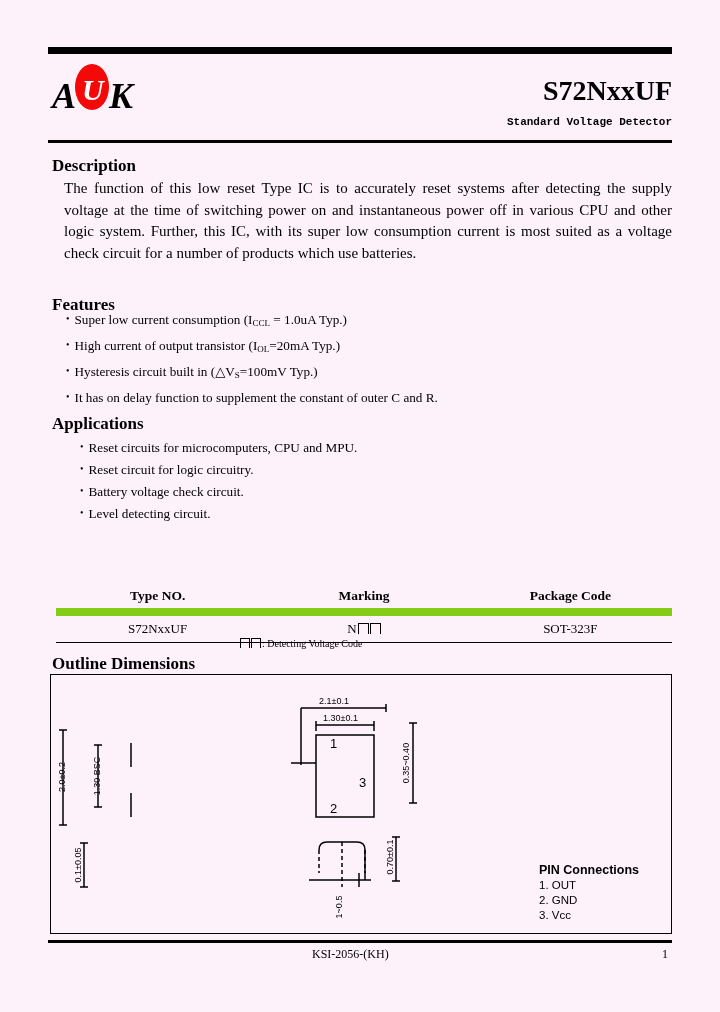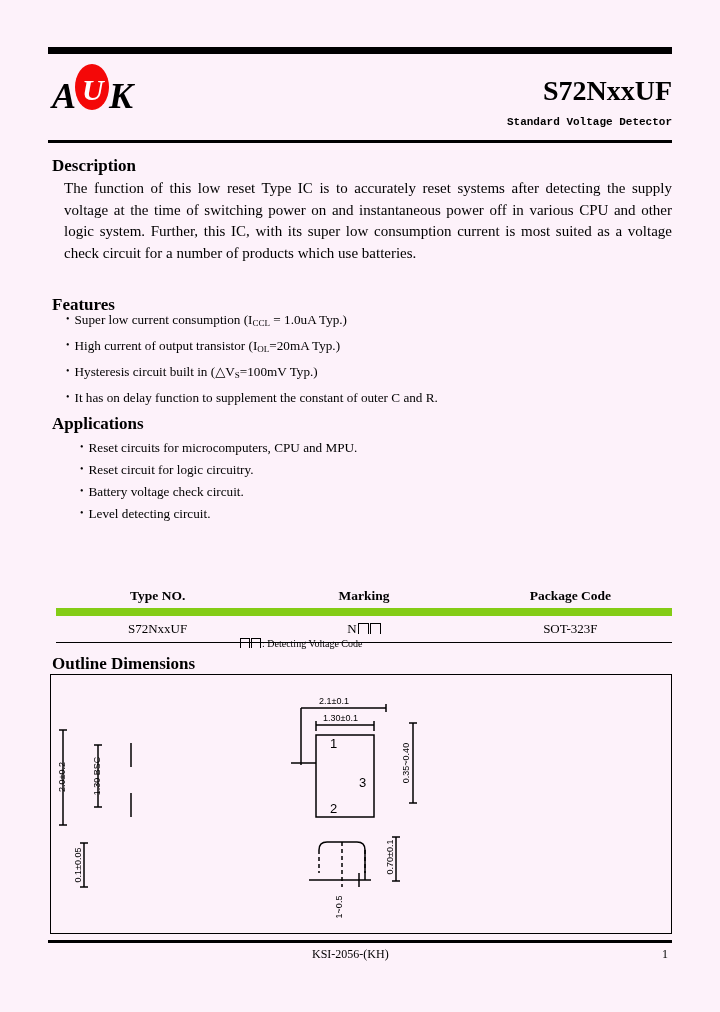--- a/index.html
+++ b/index.html
@@ -369,19 +369,25 @@
         <text x="272" y="46">1.30±0.1</text>
         <text x="14" y="102" transform="rotate(-90 14 102)" text-anchor="middle">2.0±0.2</text>
         <text x="49" y="101" transform="rotate(-90 49 101)" text-anchor="middle">1.30 BSC</text>
         <text x="358" y="88" transform="rotate(-90 358 88)" text-anchor="middle">0.35~0.40</text>
         <text x="30" y="190" transform="rotate(-90 30 190)" text-anchor="middle">0.1±0.05</text>
         <text x="342" y="182" transform="rotate(-90 342 182)" text-anchor="middle">0.70±0.1</text>
         <text x="291" y="232" transform="rotate(-90 291 232)" text-anchor="middle">1~0.5</text>
       </g>
     </svg>
 
+    <div class="pin-conn">
+      <div class="pc-title">PIN Connections</div>
+      <div>1. OUT</div>
+      <div>2. GND</div>
+      <div>3. Vcc</div>
+    </div>
   </div>
 
   <div class="foot-rule"></div>
   <div class="foot-code">KSI-2056-(KH)</div>
   <div class="foot-page">1</div>
 
 </div>
 
 </body></html>

